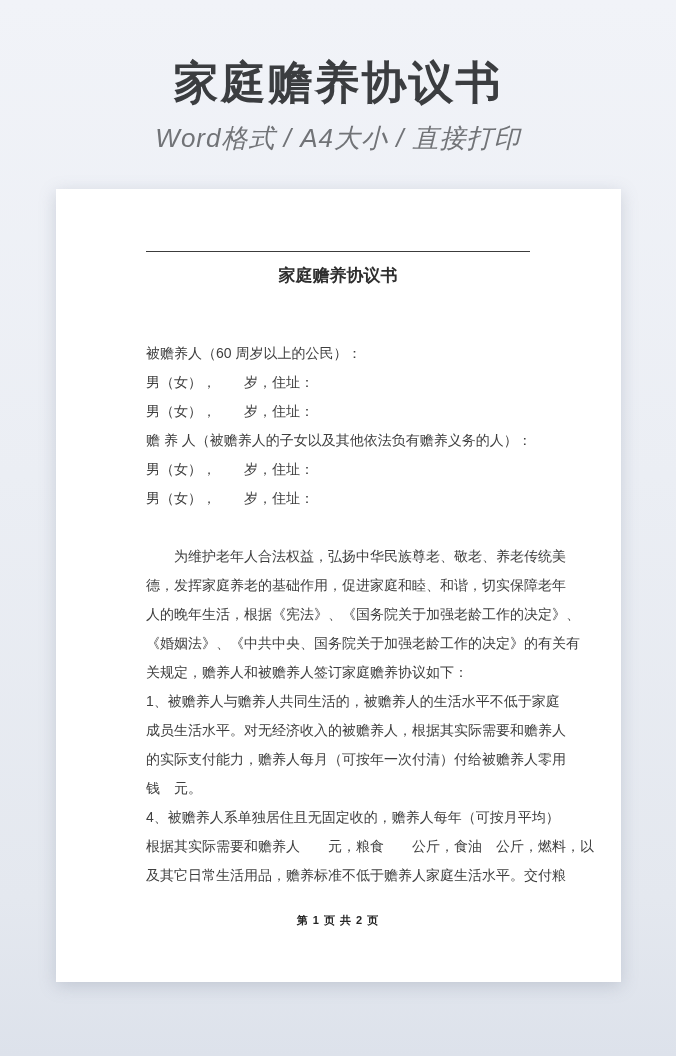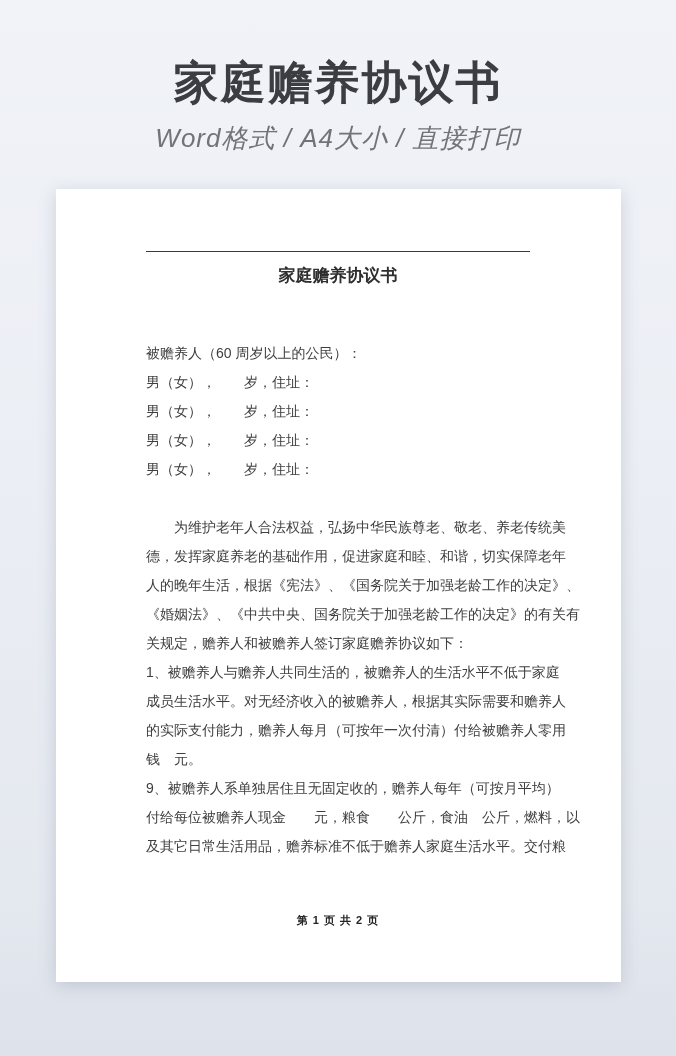--- a/index.html
+++ b/index.html
@@ -99,34 +99,35 @@
 
 <div class="page">
   <div class="doc-content">
     <hr class="doc-rule">
     <div class="doc-title">家庭赡养协议书</div>
 
     <div class="doc-lines">
       <div class="doc-line">被赡养人（60 周岁以上的公民）：</div>
       <div class="doc-line">男（女），　　岁，住址：</div>
       <div class="doc-line">男（女），　　岁，住址：</div>
+      <div class="doc-line">赡 养 人（被赡养人的子女以及其他依法负有赡养义务的人）：</div>
       <div class="doc-line">男（女），　　岁，住址：</div>
       <div class="doc-line">男（女），　　岁，住址：</div>
 
       <div class="line-spacer"></div>
 
       <div class="doc-line">　　为维护老年人合法权益，弘扬中华民族尊老、敬老、养老传统美</div>
       <div class="doc-line">德，发挥家庭养老的基础作用，促进家庭和睦、和谐，切实保障老年</div>
       <div class="doc-line">人的晚年生活，根据《宪法》、《国务院关于加强老龄工作的决定》、</div>
       <div class="doc-line">《婚姻法》、《中共中央、国务院关于加强老龄工作的决定》的有关有</div>
       <div class="doc-line">关规定，赡养人和被赡养人签订家庭赡养协议如下：</div>
       <div class="doc-line">1、被赡养人与赡养人共同生活的，被赡养人的生活水平不低于家庭</div>
       <div class="doc-line">成员生活水平。对无经济收入的被赡养人，根据其实际需要和赡养人</div>
       <div class="doc-line">的实际支付能力，赡养人每月（可按年一次付清）付给被赡养人零用</div>
       <div class="doc-line">钱　元。</div>
-      <div class="doc-line">9、被赡养人系单独居住且无固定收的，赡养人每年（可按月平均）</div>
-      <div class="doc-line">付给每位被赡养人现金　　元，粮食　　公斤，食油　公斤，燃料，以</div>
+      <div class="doc-line">4、被赡养人系单独居住且无固定收的，赡养人每年（可按月平均）</div>
+      <div class="doc-line">根据其实际需要和赡养人　　元，粮食　　公斤，食油　公斤，燃料，以</div>
       <div class="doc-line">及其它日常生活用品，赡养标准不低于赡养人家庭生活水平。交付粮</div>
     </div>
   </div>
 
   <div class="doc-footer">第 1 页 共 2 页</div>
 </div>
 
 </body></html>

